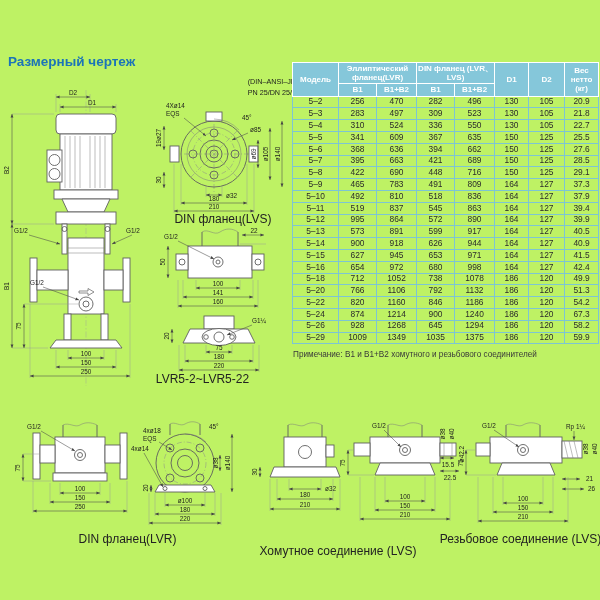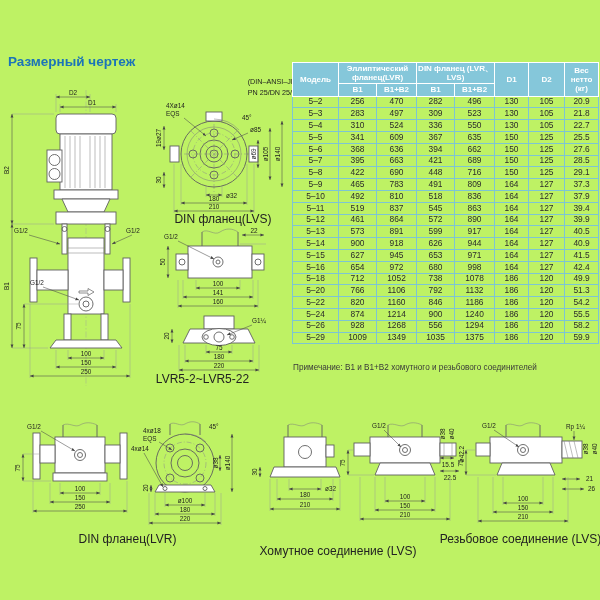--- a/index.html
+++ b/index.html
@@ -2,21 +2,21 @@
 <html style="--title-blue: #1b74b8; --table-header-bg: #85c7da; --table-line: #7cc5d3;"><head>
 <meta charset="utf-8">
 <style>
   html,body{margin:0;padding:0;background:#fff;}
   .page{position:relative;width:600px;height:600px;background:#bef264;overflow:hidden;
         font-family:"Liberation Sans",sans-serif;}
   .abs{position:absolute;}
   .title{position:absolute;left:8px;top:54px;font-size:13.5px;font-weight:bold;
          color:var(--title-blue,#1b74b8);}
   .cap{position:absolute;text-align:center;font-size:12px;color:#222;}
-  .note{position:absolute;left:293px;top:363px;width:302px;font-size:8.2px;
+  .note{position:absolute;left:293px;top:350px;width:302px;font-size:8.2px;
         color:#3a3a3a;line-height:1.3;}
   
   .cl{stroke:#a0a0a0;stroke-width:0.4;stroke-dasharray:6 2 1.5 2;fill:none;}
   .ol{fill:none;stroke:#5f5f5f;stroke-width:0.9;}
   .olf{fill:#fff;stroke:#5f5f5f;stroke-width:0.9;}
   .thin{fill:none;stroke:#7a7a7a;stroke-width:0.5;}
   .dash{fill:none;stroke:#8a8a8a;stroke-width:0.5;stroke-dasharray:5 2 1 2;}
   .dl{stroke:#4a4a4a;stroke-width:0.55;fill:none;}
   .ext{stroke:#9a9a9a;stroke-width:0.45;}
   svg text{font-size:6.4px;fill:#1d1d1d;font-family:"Liberation Sans",sans-serif;}
@@ -359,21 +359,21 @@
           <td>519</td>
           <td>837</td>
           <td>545</td>
           <td>863</td>
           <td>164</td>
           <td>127</td>
           <td>39.4</td>
         </tr>
         <tr>
           <td>5–12</td>
-          <td>461</td>
+          <td>995</td>
           <td>864</td>
           <td>572</td>
           <td>890</td>
           <td>164</td>
           <td>127</td>
           <td>39.9</td>
         </tr>
         <tr>
           <td>5–13</td>
           <td>573</td>
@@ -445,27 +445,27 @@
           <td>54.2</td>
         </tr>
         <tr>
           <td>5–24</td>
           <td>874</td>
           <td>1214</td>
           <td>900</td>
           <td>1240</td>
           <td>186</td>
           <td>120</td>
-          <td>55.5</td>
+          <td>67.3</td>
         </tr>
         <tr>
           <td>5–26</td>
           <td>928</td>
           <td>1268</td>
-          <td>556</td>
+          <td>645</td>
           <td>1294</td>
           <td>186</td>
           <td>120</td>
           <td>58.2</td>
         </tr>
         <tr>
           <td>5–29</td>
           <td>1009</td>
           <td>1349</td>
           <td>1035</td>

